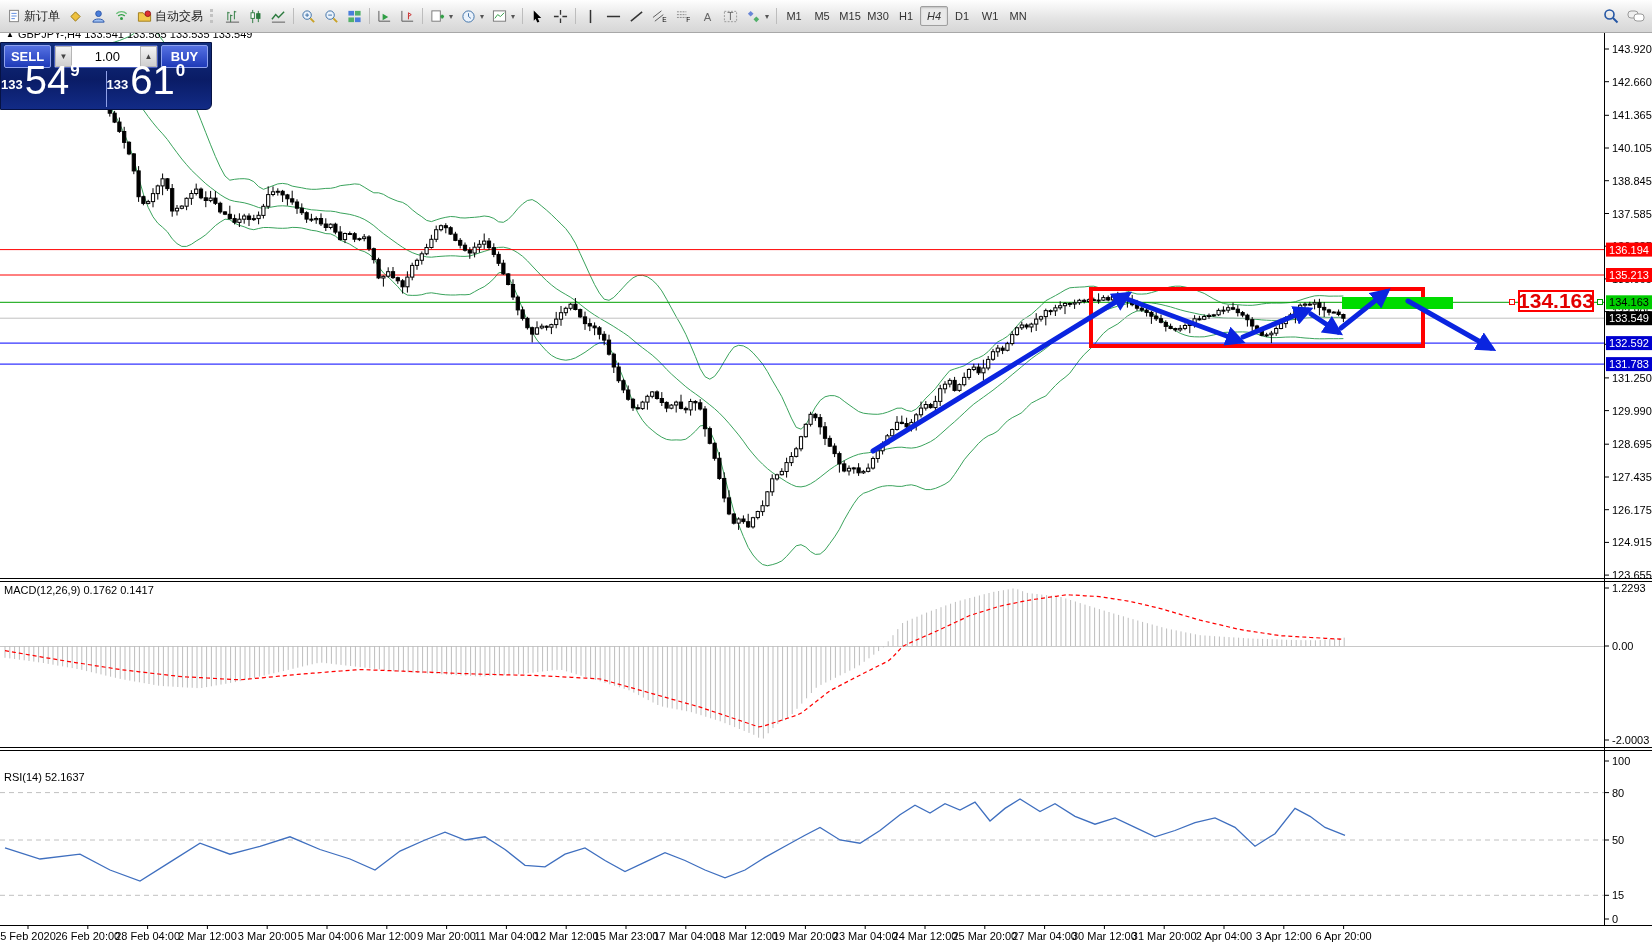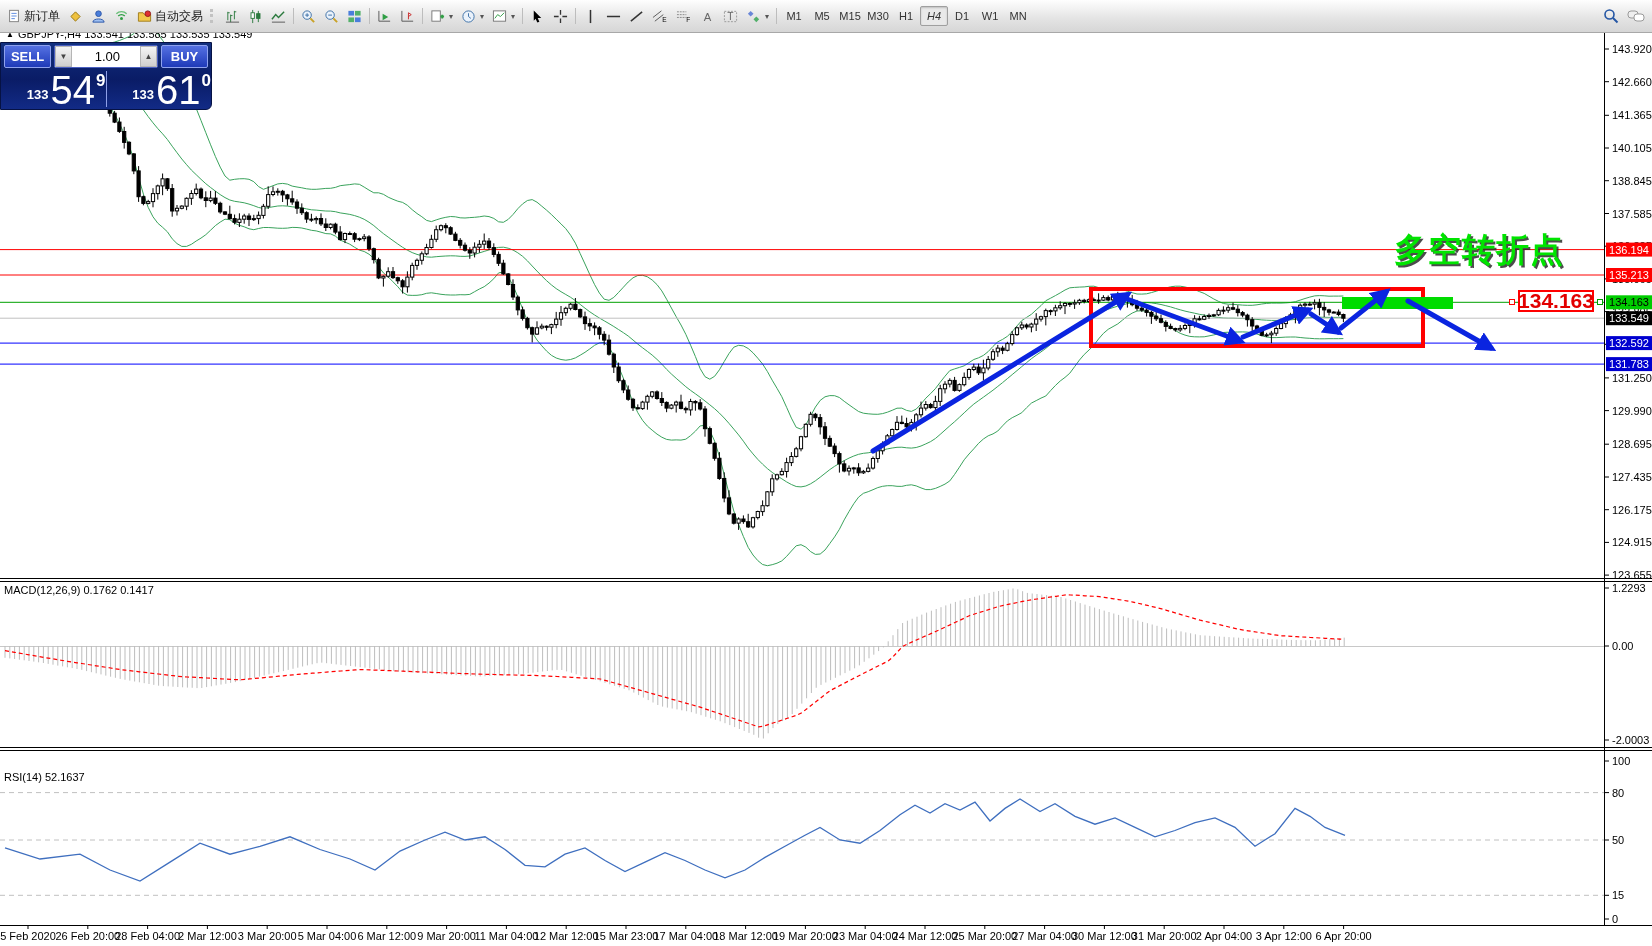--- a/index.html
+++ b/index.html
@@ -37,21 +37,21 @@
   .tp-top{display:flex;height:23px;margin:2px 3px 0 3px;gap:3px;}
   .tp-btn{flex:0 0 47px;display:flex;align-items:center;justify-content:center;
     background:linear-gradient(#5571e2,#1e3ab8);border:1px solid #8fa2ee;border-radius:2px;
     color:#fff;font-size:13px;font-weight:bold;box-sizing:border-box;}
   .tp-stepper{flex:1;display:flex;background:#fff;border:1px solid #4a5fc0;border-radius:2px;overflow:hidden;}
   .tp-arrow{width:17px;display:flex;align-items:center;justify-content:center;
     background:linear-gradient(#f4f4f4,#cfcfcf);color:#444;font-size:8px;border:1px solid #b5b5b5;box-sizing:border-box;}
   .tp-vol{flex:1;display:flex;align-items:center;justify-content:flex-end;padding-right:20px;
     color:#000;font-size:13px;}
   .tp-bottom{display:flex;height:40px;margin-top:1px;}
-  .tp-half{flex:1;display:flex;align-items:flex-end;justify-content:flex-end;padding-bottom:2px;}
+  .tp-half{flex:1;display:flex;align-items:flex-end;justify-content:flex-start;padding-bottom:12px;}
   .tp-div{width:1px;background:#8fa0e8;margin:2px 0;}
   .px-small{font-size:13px;font-weight:bold;margin:0 2px 5px 0;}
   .px-big{font-size:40px;font-weight:normal;line-height:0.85;}
   .px-sup{font-size:17px;font-weight:bold;margin:0 0 16px 1px;}
   
   .cn-note{position:absolute;left:1394px;top:228px;z-index:3;font-size:33px;font-weight:bold;
     color:#00e400;text-shadow:2px 2px 0 rgba(45,45,45,.85);letter-spacing:1px;white-space:nowrap;}
   .price-tag{position:absolute;left:1518px;top:290px;width:76px;height:22px;z-index:3;
     border:2px solid #ff0000;background:#fff;color:#e20000;font-size:21px;font-weight:bold;
     display:flex;align-items:center;justify-content:center;box-sizing:border-box;}
@@ -1264,17 +1264,16 @@
       </div>
       <div class="tp-div"></div>
       <div class="tp-half">
         <span class="px-small">133</span>
         <span class="px-big">61</span>
         <span class="px-sup">0</span>
       </div>
     </div>
   </div>
 
-  <div class="cn-note">多空转折点</div>
   <div class="price-tag">134.163</div>
   <div class="handle h-left"></div>
   <div class="handle h-right"></div>
 </div>
 
 </body></html>

